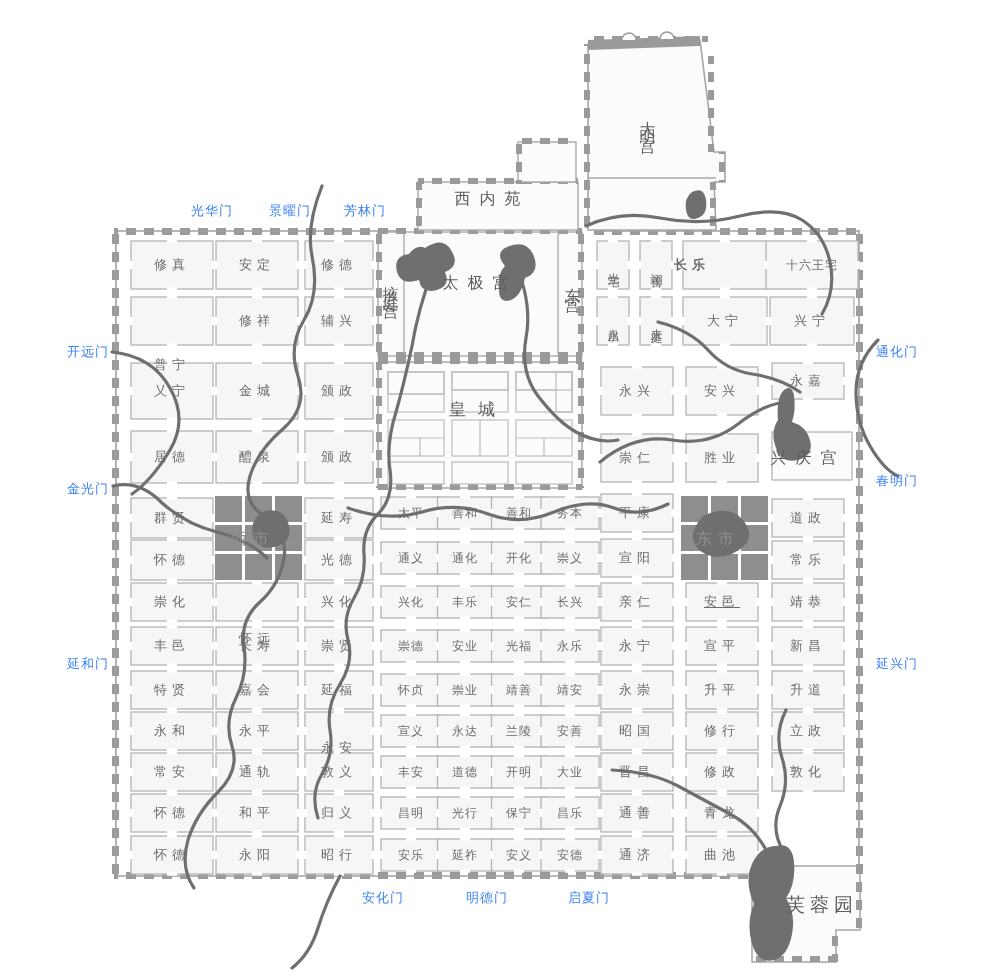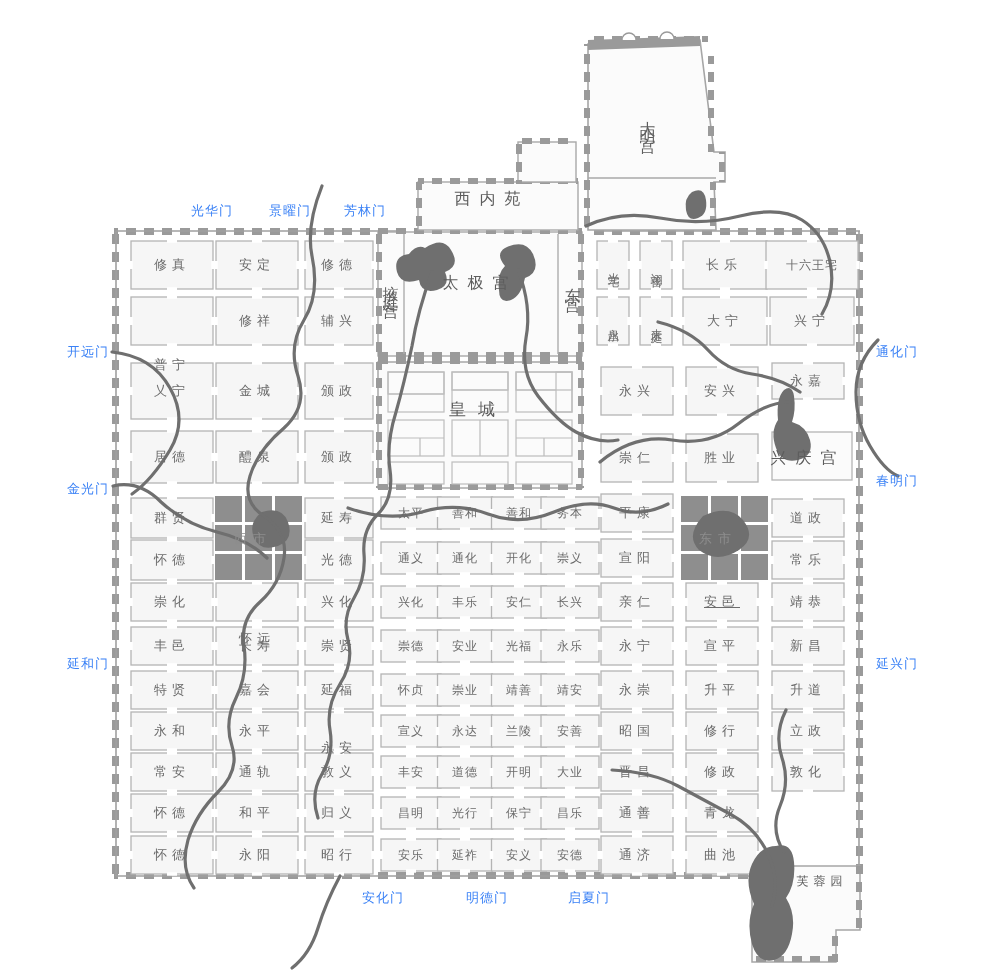--- a/index.html
+++ b/index.html
@@ -32,22 +32,22 @@
   .ward-label.narrow{letter-spacing:1px;font-size:12px;}
   .ward-label.vert{
     letter-spacing:2px;writing-mode:vertical-rl;text-orientation:upright;
     font-size:12px;
   }
   .gate-label{font-size:13px;letter-spacing:1px;color:#3b82f6;}
   .palace-label{font-size:16px;letter-spacing:9px;color:#5d5d5d;}
   .palace-label.vert{
     writing-mode:vertical-rl;text-orientation:upright;letter-spacing:8px;
   }
-  .market-label{font-size:13px;letter-spacing:6px;color:#8d8d8d;}
-  .garden-label{font-size:12px;letter-spacing:5px;color:#5d5d5d;}
+  .market-label{font-size:16px;letter-spacing:6px;color:#8d8d8d;}
+  .garden-label{font-size:19px;letter-spacing:5px;color:#5d5d5d;margin-top:24px;}
   .imperial-label{font-size:17px;letter-spacing:12px;color:#5d5d5d;}
 </style>
 </head>
 <body>
 
 <div id="stage">
 
 
   <svg id="map" viewBox="0 0 991 979">
     <defs>
@@ -1091,21 +1091,21 @@
       <div class="lbl ward-label narrow" style="left: 465px; top: 855px;">延祚</div>
       <div class="lbl ward-label narrow" style="left: 519px; top: 855px;">安义</div>
       <div class="lbl ward-label narrow" style="left: 570px; top: 855px;">安德</div>
       <div class="lbl ward-label" style="left: 637px; top: 855px;">通济</div>
       <div class="lbl ward-label" style="left: 722px; top: 855px;">曲池</div>
       <div class="lbl ward-label" style="left: 637px; top: 391px;">永兴</div>
       <div class="lbl ward-label" style="left: 722px; top: 391px;">安兴</div>
       <div class="lbl ward-label" style="left: 808px; top: 381px;">永嘉</div>
       <div class="lbl ward-label" style="left: 637px; top: 458px;">崇仁</div>
       <div class="lbl ward-label" style="left: 722px; top: 458px;">胜业</div>
-      <div class="lbl ward-label" style="left: 724px; top: 265px;">长乐</div>
+      <div class="lbl ward-label" style="left: 692px; top: 265px; font-weight: bold;">长乐</div>
       <div class="lbl ward-label narrow" style="left: 812px; top: 265px;">十六王宅</div>
       <div class="lbl ward-label" style="left: 725px; top: 321px;">大宁</div>
       <div class="lbl ward-label" style="left: 812px; top: 321px;">兴宁</div>
       <div class="lbl ward-label vert" style="left: 613px; top: 265px;">光宅</div>
       <div class="lbl ward-label vert" style="left: 656px; top: 265px;">翊善</div>
       <div class="lbl ward-label vert" style="left: 613px; top: 321px;">永昌</div>
       <div class="lbl ward-label vert" style="left: 656px; top: 321px;">来庭</div>
     </div>
   <div id="gate-labels">
       <div class="lbl gate-label" style="left: 212px; top: 211px; pointer-events: auto;">光华门</div>

